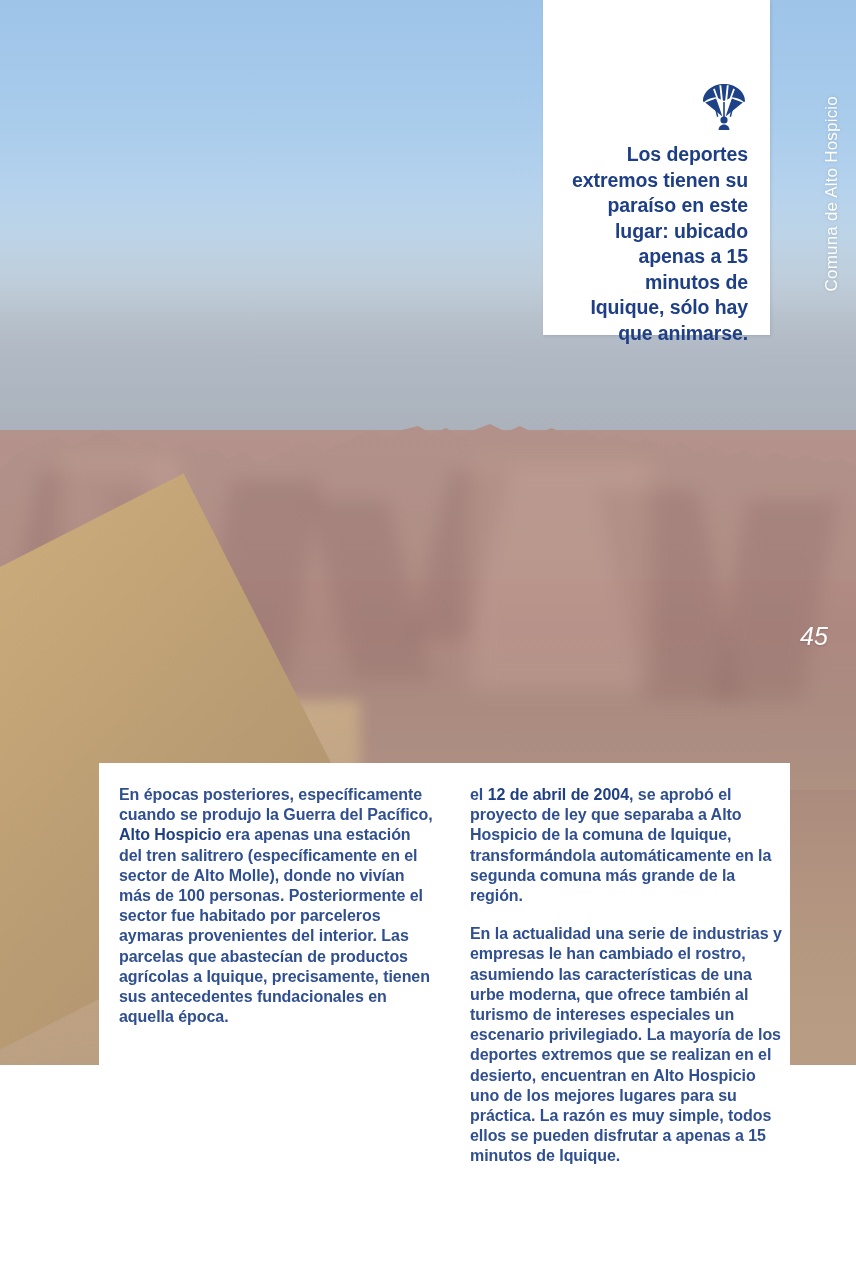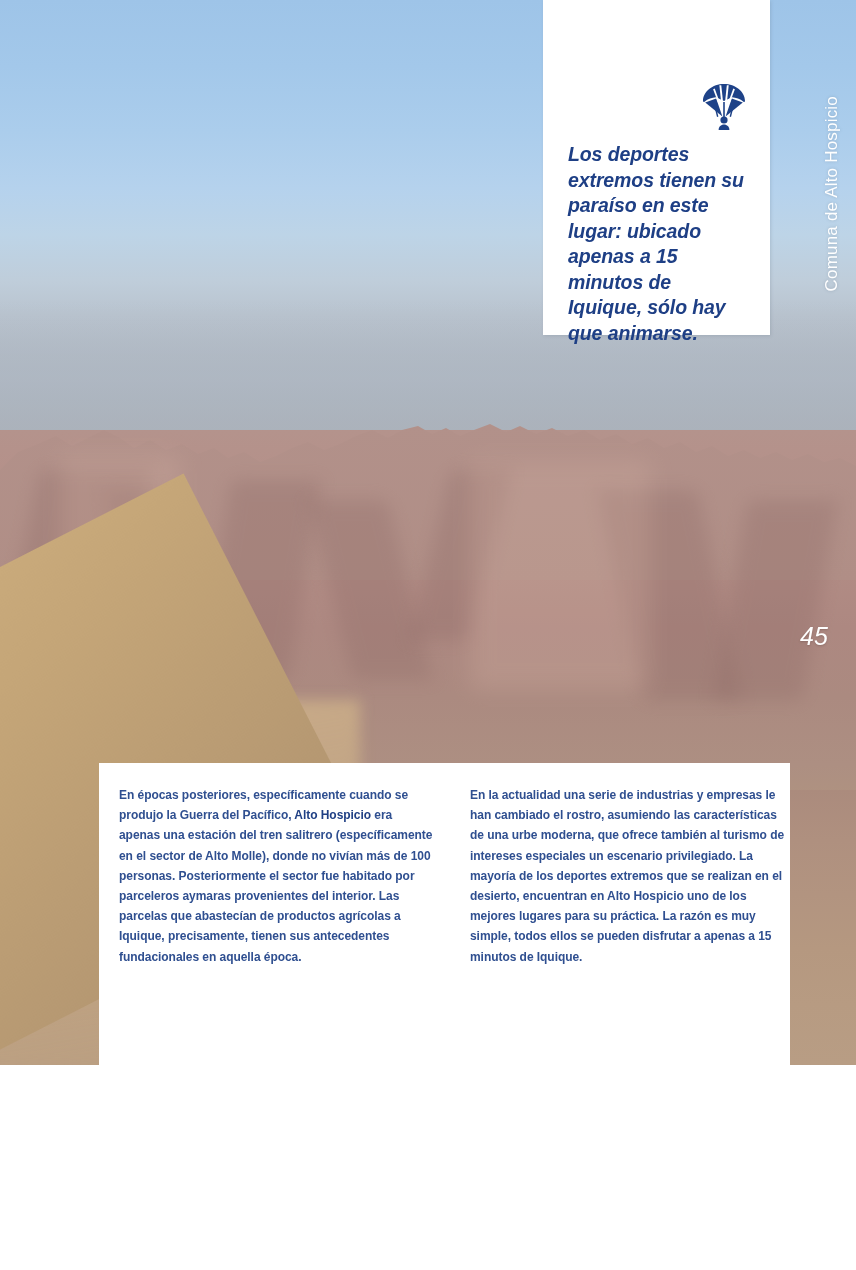--- a/index.html
+++ b/index.html
@@ -182,24 +182,24 @@
     top: 82px;
     width: 48px;
     height: 50px;
   }
 
   .quote-text {
     position: absolute;
     right: 22px;
     top: 142px;
     width: 180px;
+    text-align: right;
     color: #1e3f85;
     font-size: 19.5px;
     line-height: 25.5px;
-    font-style: italic;
     font-weight: bold;
     letter-spacing: -.1px;
   }
 
   
   .page-number {
     position: absolute;
     left: 800px;
     top: 622px;
     color: #ffffff;
@@ -218,21 +218,21 @@
     background: #ffffff;
     display: flex;
     gap: 31px;
     padding: 22px 0 0 0;
     box-sizing: border-box;
   }
 
   .col {
     width: 315px;
     color: #2f4f90;
-    font-size: 12px;
+    font-size: 16px;
     line-height: 20.2px;
     font-weight: bold;
     letter-spacing: -.05px;
   }
   .col.left  { margin-left: 20px; }
   .col.right { margin-left: 5px; }
 
   .col p { margin: 0 0 18px 0; }
   .col p:last-child { margin-bottom: 0; }
 
@@ -315,18 +315,21 @@
   <div class="body-card">
 
     <div class="col left">
       <p>
         <span>En épocas posteriores, específicamente cuando se produjo la Guerra del Pacífico, </span><span class="strong">Alto Hospicio</span><span> era apenas una estación del tren salitrero (específicamente en el sector de Alto Molle), donde no vivían más de 100 personas. Posteriormente el sector fue habitado por parceleros aymaras provenientes del interior. Las parcelas que abastecían de productos agrícolas a Iquique, precisamente, tienen sus antecedentes fundacionales en aquella época.</span>
       </p>
     </div>
 
     <div class="col right">
       <p>
+        <span>el </span><span class="strong">12 de abril de 2004</span><span>, se aprobó el proyecto de ley que separaba a Alto Hospicio de la comuna de Iquique, transformándola automáticamente en la segunda comuna más grande de la región.</span>
+      </p>
+      <p>
         <span>En la actualidad una serie de industrias y empresas le han cambiado el rostro, asumiendo las características de una urbe moderna, que ofrece también al turismo de intereses especiales un escenario privilegiado. La mayoría de los deportes extremos que se realizan en el desierto, encuentran en Alto Hospicio uno de los mejores lugares para su práctica. La razón es muy simple, todos ellos se pueden disfrutar a apenas a 15 minutos de Iquique.</span><span class="strong"></span><span></span>
       </p>
     </div>
   </div>
 
 </div>
 
 </body></html>

